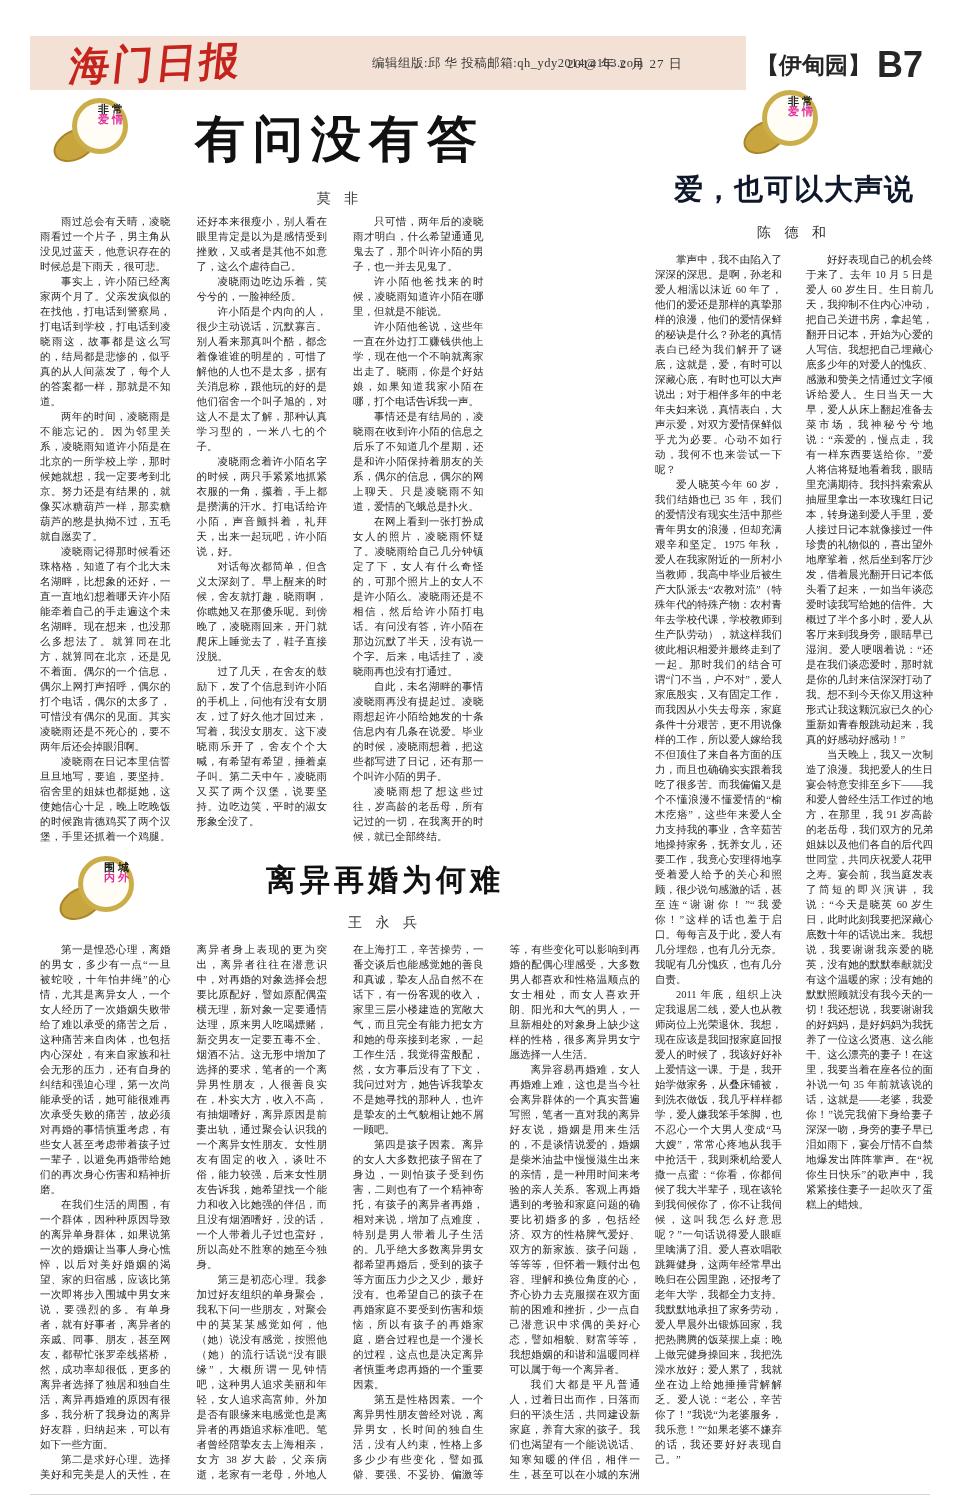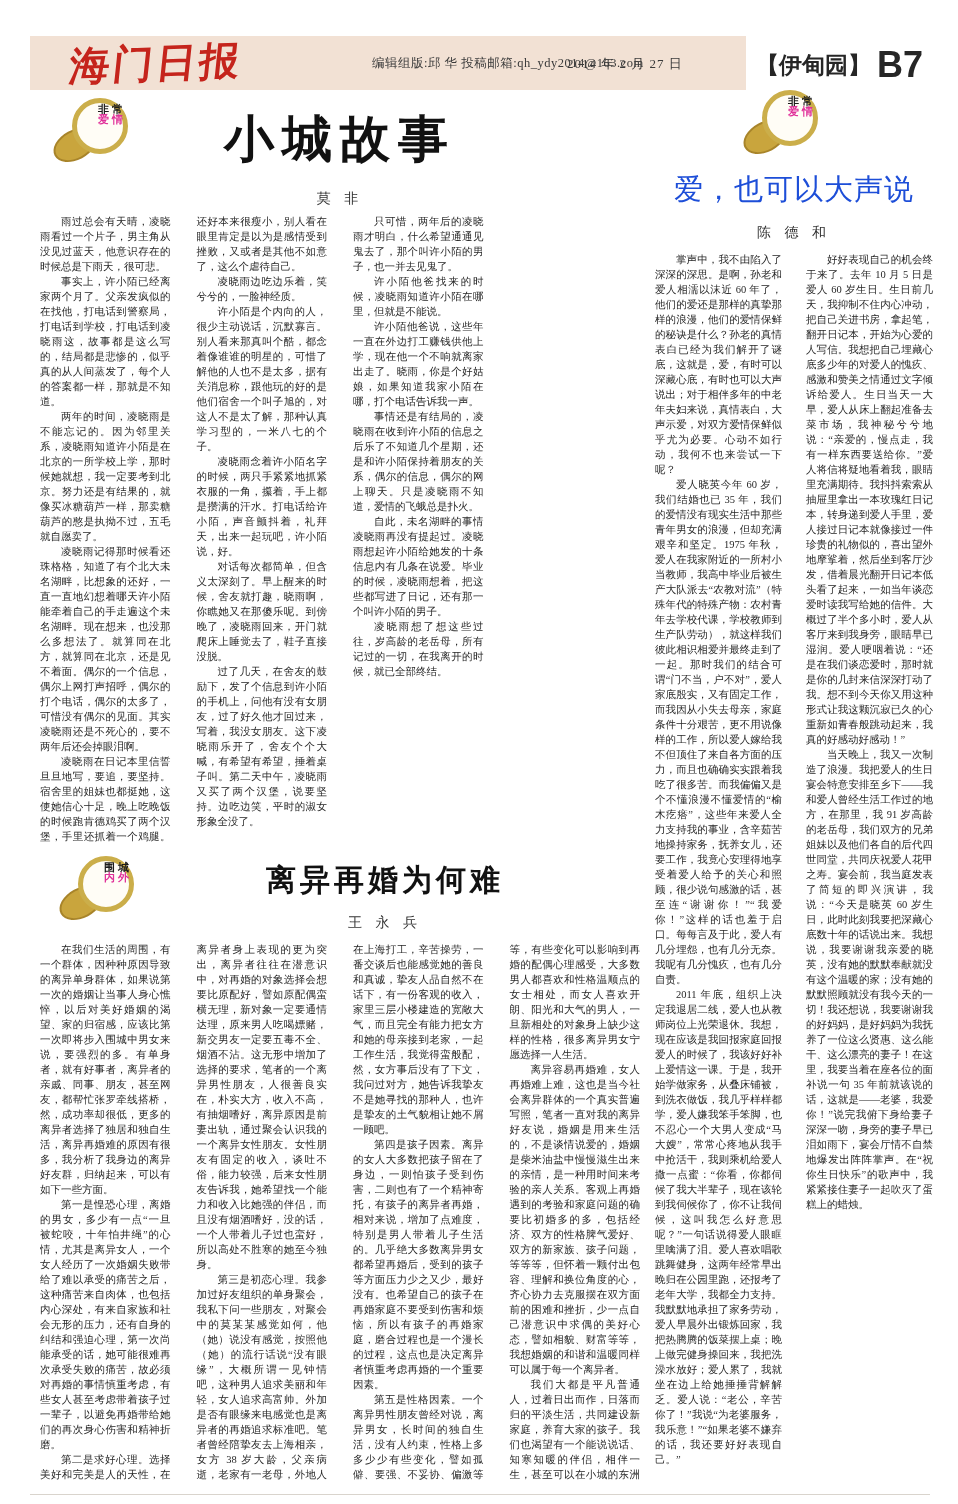--- a/index.html
+++ b/index.html
@@ -45,21 +45,21 @@
   .rt-pink{display:block;color:#e0319a;letter-spacing:3px;}
   
   .title-main{
     left:35px;top:106px;width:610px;text-align:center;
     font-size:50px;font-weight:bold;letter-spacing:8px;color:#111;
   }
   .author-line{font-size:14px;color:#333;letter-spacing:5px;text-align:center;}
   .author-top{left:35px;top:190px;width:610px;}
   .title-right{
     left:653px;top:170px;width:282px;text-align:center;
-    font-size:29px;font-weight:normal;letter-spacing:1px;color:#1d4ed8;
+    font-size:29px;font-weight:bold;letter-spacing:1px;color:#0f172a;
   }
   .author-right{left:653px;top:224px;width:282px;}
   .title-bottom{
     left:130px;top:860px;width:510px;text-align:center;
     font-size:30px;font-weight:bold;letter-spacing:4px;color:#111;
   }
   .author-bottom{left:130px;top:914px;width:510px;}
   
   .body-text{
     font-size:10.5px;line-height:15px;color:#272727;
@@ -84,37 +84,38 @@
 </div>
 
 <div class="abs rings" style="left:52px;top:98px;">
   <div class="ring-blob"></div>
   <div class="ring-circle"></div>
   <div class="ring-text">
     <span class="rt-black">非常</span>
     <span class="rt-pink">爱情</span>
   </div>
 </div>
-<div class="abs title-main">小城故事</div>
+<div class="abs title-main">有问没有答</div>
 <div class="abs author-line author-top">莫 非</div>
 <div class="abs body-text body-top">
     <p class="para">雨过总会有天晴，凌晓雨看过一个片子，男主角从没见过蓝天，他意识存在的时候总是下雨天，很可悲。</p>
     <p class="para">事实上，许小陌已经离家两个月了。父亲发疯似的在找他，打电话到警察局，打电话到学校，打电话到凌晓雨这，故事都是这么写的，结局都是悲惨的，似乎真的从人间蒸发了，每个人的答案都一样，那就是不知道。</p>
     <p class="para">两年的时间，凌晓雨是不能忘记的。因为邻里关系，凌晓雨知道许小陌是在北京的一所学校上学，那时候她就想，我一定要考到北京。努力还是有结果的，就像买冰糖葫芦一样，那卖糖葫芦的憨是执拗不过，五毛就自愿卖了。</p>
     <p class="para">凌晓雨记得那时候看还珠格格，知道了有个北大未名湖畔，比想象的还好，一直一直地幻想着哪天许小陌能牵着自己的手走遍这个未名湖畔。现在想来，也没那么多想法了。就算同在北方，就算同在北京，还是见不着面。偶尔的一个信息，偶尔上网打声招呼，偶尔的打个电话，偶尔的太多了，可惜没有偶尔的见面。其实凌晓雨还是不死心的，要不两年后还会掉眼泪啊。</p>
     <p class="para">凌晓雨在日记本里信誓旦旦地写，要追，要坚持。宿舍里的姐妹也都挺她，这使她信心十足，晚上吃晚饭的时候跑肯德鸡买了两个汉堡，手里还抓着一个鸡腿。还好本来很瘦小，别人看在眼里肯定是以为是感情受到挫败，又或者是其他不如意了，这么个虐待自己。</p>
     <p class="para">凌晓雨边吃边乐着，笑兮兮的，一脸神经质。</p>
     <p class="para">许小陌是个内向的人，很少主动说话，沉默寡言。别人看来那真叫个酷，都念着像谁谁的明星的，可惜了解他的人也不是太多，据有关消息称，跟他玩的好的是他们宿舍一个叫子旭的，对这人不是太了解，那种认真学习型的，一米八七的个子。</p>
     <p class="para">凌晓雨念着许小陌名字的时候，两只手紧紧地抓紧衣服的一角，攥着，手上都是攒满的汗水。打电话给许小陌，声音颤抖着，礼拜天，出来一起玩吧，许小陌说，好。</p>
     <p class="para">对话每次都简单，但含义太深刻了。早上醒来的时候，舍友就打趣，晓雨啊，你瞧她又在那傻乐呢。到傍晚了，凌晓雨回来，开门就爬床上睡觉去了，鞋子直接没脱。</p>
     <p class="para">过了几天，在舍友的鼓励下，发了个信息到许小陌的手机上，问他有没有女朋友，过了好久他才回过来，写着，我没女朋友。这下凌晓雨乐开了，舍友个个大喊，有希望有希望，捶着桌子叫。第二天中午，凌晓雨又买了两个汉堡，说要坚持。边吃边笑，平时的淑女形象全没了。</p>
     <p class="para">只可惜，两年后的凌晓雨才明白，什么希望通通见鬼去了，那个叫许小陌的男子，也一并去见鬼了。</p>
     <p class="para">许小陌他爸找来的时候，凌晓雨知道许小陌在哪里，但就是不能说。</p>
     <p class="para">许小陌他爸说，这些年一直在外边打工赚钱供他上学，现在他一个不响就离家出走了。晓雨，你是个好姑娘，如果知道我家小陌在哪，打个电话告诉我一声。</p>
     <p class="para">事情还是有结局的，凌晓雨在收到许小陌的信息之后乐了不知道几个星期，还是和许小陌保持着朋友的关系，偶尔的信息，偶尔的网上聊天。只是凌晓雨不知道，爱情的飞蛾总是扑火。</p>
+    <p class="para">在网上看到一张打扮成女人的照片，凌晓雨怀疑了。凌晓雨给自己几分钟镇定了下，女人有什么奇怪的，可那个照片上的女人不是许小陌么。凌晓雨还是不相信，然后给许小陌打电话。有问没有答，许小陌在那边沉默了半天，没有说一个字。后来，电话挂了，凌晓雨再也没有打通过。</p>
     <p class="para">自此，未名湖畔的事情凌晓雨再没有提起过。凌晓雨想起许小陌给她发的十条信息内有几条在说爱。毕业的时候，凌晓雨想着，把这些都写进了日记，还有那一个叫许小陌的男子。</p>
     <p class="para">凌晓雨想了想这些过往，岁高龄的老岳母，所有记过的一切，在我离开的时候，就已全部终结。</p>
   </div>
 
 <div class="abs rings" style="left:742px;top:90px;">
   <div class="ring-blob"></div>
   <div class="ring-circle"></div>
   <div class="ring-text">
     <span class="rt-black">非常</span>
     <span class="rt-pink">爱情</span>
@@ -134,22 +135,22 @@
   <div class="ring-blob"></div>
   <div class="ring-circle"></div>
   <div class="ring-text">
     <span class="rt-black">围城</span>
     <span class="rt-pink">内外</span>
   </div>
 </div>
 <div class="abs title-bottom">离异再婚为何难</div>
 <div class="abs author-line author-bottom">王 永 兵</div>
 <div class="abs body-text body-bottom">
+    <p class="para">第一是惶恐心理，离婚的男女，多少有一点“一旦被蛇咬，十年怕井绳”的心情，尤其是离异女人，一个女人经历了一次婚姻失败带给了难以承受的痛苦之后，这种痛苦来自肉体，也包括内心深处，有来自家族和社会无形的压力，还有自身的纠结和强迫心理，第一次尚能承受的话，她可能很难再次承受失败的痛苦，故必须对再婚的事情慎重考虑，有些女人甚至考虑带着孩子过一辈子，以避免再婚带给她们的再次身心伤害和精神折磨。</p>
     <p class="para">在我们生活的周围，有一个群体，因种种原因导致的离异单身群体，如果说第一次的婚姻让当事人身心憔悴，以后对美好婚姻的渴望、家的归宿感，应该比第一次即将步入围城中男女来说，要强烈的多。有单身者，就有好事者，离异者的亲戚、同事、朋友，甚至网友，都帮忙张罗牵线搭桥，然，成功率却很低，更多的离异者选择了独居和独自生活，离异再婚难的原因有很多，我分析了我身边的离异好友群，归纳起来，可以有如下一些方面。</p>
-    <p class="para">第一是惶恐心理，离婚的男女，多少有一点“一旦被蛇咬，十年怕井绳”的心情，尤其是离异女人，一个女人经历了一次婚姻失败带给了难以承受的痛苦之后，这种痛苦来自肉体，也包括内心深处，有来自家族和社会无形的压力，还有自身的纠结和强迫心理，第一次尚能承受的话，她可能很难再次承受失败的痛苦，故必须对再婚的事情慎重考虑，有些女人甚至考虑带着孩子过一辈子，以避免再婚带给她们的再次身心伤害和精神折磨。</p>
     <p class="para">第二是求好心理。选择美好和完美是人的天性，在离异者身上表现的更为突出，离异者往往在潜意识中，对再婚的对象选择会想要比原配好，譬如原配偶蛮横无理，新对象一定要通情达理，原来男人吃喝嫖赌，新交男友一定要五毒不全、烟酒不沾。这无形中增加了选择的要求，笔者的一个离异男性朋友，人很善良实在，朴实大方，收入不高，有抽烟嗜好，离异原因是前妻出轨，通过聚会认识我的一个离异女性朋友。女性朋友有固定的收入，谈吐不俗，能力较强，后来女性朋友告诉我，她希望找一个能力和收入比她强的伴侣，而且没有烟酒嗜好，没的话，一个人带着儿子过也蛮好，所以高处不胜寒的她至今独身。</p>
     <p class="para">第三是初恋心理。我参加过好友组织的单身聚会，我私下问一些朋友，对聚会中的莫某某感觉如何，他（她）说没有感觉，按照他（她）的流行话说“没有眼缘”，大概所谓一见钟情吧，这种男人追求美丽和年轻，女人追求高富帅。外加是否有眼缘来电感觉也是离异者的再婚追求标准吧。笔者曾经陪挚友去上海相亲，女方 38 岁大龄，父亲病逝，老家有一老母，外地人在上海打工，辛苦操劳，一番交谈后也能感觉她的善良和真诚，挚友人品自然不在话下，有一份客观的收入，家里三层小楼建造的宽敞大气，而且完全有能力把女方和她的母亲接到老家，一起工作生活，我觉得蛮般配，然，女方事后没有了下文，我问过对方，她告诉我挚友不是她寻找的那种人，也许是挚友的土气貌相让她不屑一顾吧。</p>
     <p class="para">第四是孩子因素。离异的女人大多数把孩子留在了身边，一则怕孩子受到伤害，二则也有了一个精神寄托，有孩子的离异者再婚，相对来说，增加了点难度，特别是男人带着儿子生活的。几乎绝大多数离异男女都希望再婚后，受到的孩子等方面压力少之又少，最好没有。也希望自己的孩子在再婚家庭不要受到伤害和烦恼，所以有孩子的再婚家庭，磨合过程也是一个漫长的过程，这点也是决定离异者慎重考虑再婚的一个重要因素。</p>
     <p class="para">第五是性格因素。一个离异男性朋友曾经对说，离异男女，长时间的独自生活，没有人约束，性格上多多少少有些变化，譬如孤僻、要强、不妥协、偏激等等，有些变化可以影响到再婚的配偶心理感受，大多数男人都喜欢和性格温顺点的女士相处，而女人喜欢开朗、阳光和大气的男人，一旦新相处的对象身上缺少这样的性格，很多离异男女宁愿选择一人生活。</p>
     <p class="para">离异容易再婚难，女人再婚难上难，这也是当今社会离异群体的一个真实普遍写照，笔者一直对我的离异好友说，婚姻是用来生活的，不是谈情说爱的，婚姻是柴米油盐中慢慢滋生出来的亲情，是一种用时间来考验的亲人关系。客观上再婚遇到的考验和家庭问题的确要比初婚多的多，包括经济、双方的性格脾气爱好、双方的新家族、孩子问题，等等等，但怀着一颗付出包容、理解和换位角度的心，齐心协力去克服摆在双方面前的困难和挫折，少一点自己潜意识中求偶的美好心态，譬如相貌、财富等等，我想婚姻的和谐和温暖同样可以属于每一个离异者。</p>
     <p class="para">我们大都是平凡普通人，过着日出而作，日落而归的平淡生活，共同建设新家庭，养育大家的孩子。我们也渴望有一个能说说话、知寒知暖的伴侣，相伴一生，甚至可以在小城的东洲公园漫步，其实，这一切，对于离异群体来说，真的不难，学会放下，学会包容，学会再次奋斗拼搏，再婚的爱情一定会硕果累累，攀满每一个离异者的心头。</p>
   </div>
 
 <div class="abs bottom-rule"></div>
 

